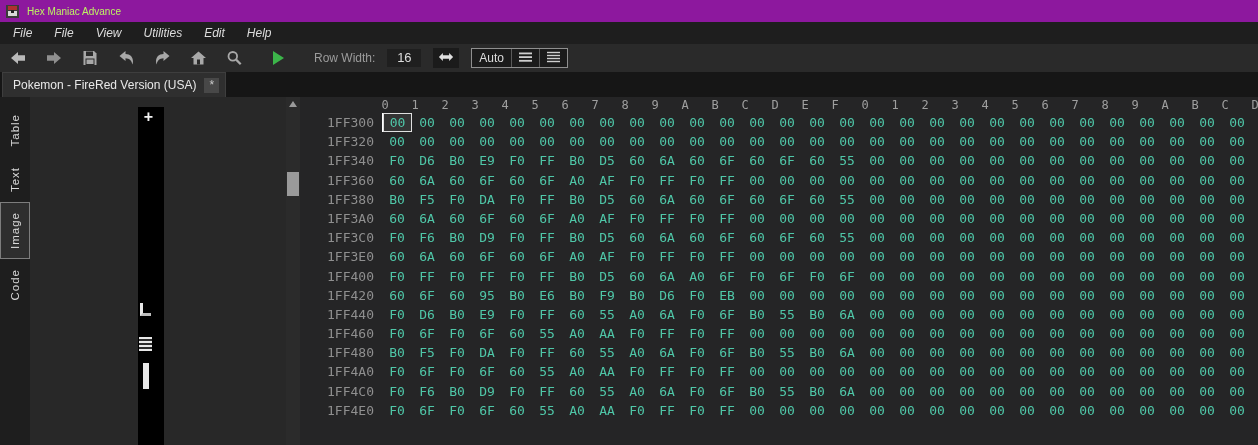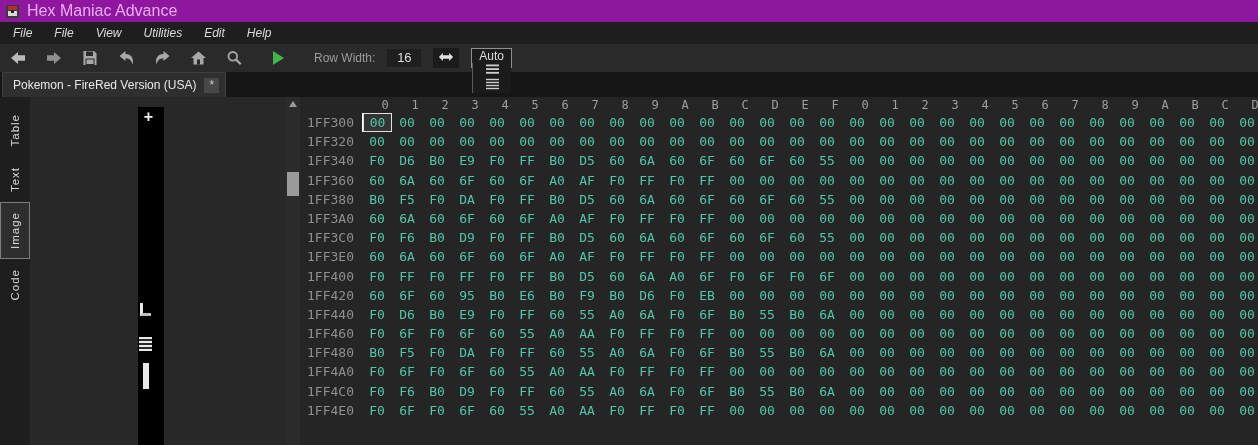--- a/index.html
+++ b/index.html
@@ -7,38 +7,38 @@
     --c-hex:#4fc7a8;
     --c-green:#3cb54a;
   }
   *{box-sizing:border-box;margin:0;padding:0;}
   html,body{width:1258px;height:445px;overflow:hidden;background:#262626;
     font-family:"Liberation Sans",sans-serif;-webkit-user-select:none;user-select:none;}
 
   
   .titlebar{height:22px;background:var(--c-titlebar);display:flex;align-items:center;
     padding-left:5px;gap:7px;}
-  .titlebar .title{font-size:16px;color:#f0abfc;}
+  .titlebar .title{font-size:10px;color:#bef264;}
   .app-icon{width:15px;height:15px;display:inline-block;}
 
   
   .menubar{height:22px;background:#1e1e1e;display:flex;align-items:center;padding-left:2px;}
   .menu-item{padding:0 11px;font-size:12px;color:#dcdcdc;line-height:22px;cursor:default;font-style:italic;}
 
   
   .toolbar{height:28px;background:#2a2a2a;display:flex;align-items:center;padding-left:4px;gap:8px;}
   .tool-btn{width:28px;height:24px;display:flex;align-items:center;justify-content:center;
     background:transparent;border:none;cursor:pointer;}
   .tool-btn svg{display:block;}
   .rw-label{font-size:12px;color:#9c9c9c;margin-left:14px;margin-right:4px;}
   .rw-input{width:34px;height:18px;background:#1f1f1f;color:#dddddd;font-size:13px;
     text-align:center;line-height:18px;}
   .stretch-btn{width:26px;height:20px;background:#1b1b1b;display:flex;align-items:center;
     justify-content:center;border:none;margin-left:4px;cursor:pointer;}
-  .segmented{display:flex;border:1px solid #8f8f8f;margin-left:4px;height:20px;flex-direction:column;}
+  .segmented{display:flex;border:1px solid #8f8f8f;margin-left:4px;height:20px;}
   .seg{background:#1b1b1b;border:none;color:#dddddd;font-size:12px;padding:0 7px;height:100%;
     display:flex;align-items:center;justify-content:center;cursor:pointer;}
   .seg + .seg{border-left:1px solid #5a5a5a;}
 
   
   .tabbar{height:25px;background:#161616;display:flex;align-items:stretch;}
   .tab{background:#2f2f2f;border:1px solid #3e3e3e;border-bottom:none;display:flex;
     align-items:center;gap:8px;padding:0 6px 0 10px;font-size:12px;color:#e8e8e8;
     margin-left:2px;cursor:pointer;}
   .tab-close{width:15px;height:15px;background:#484848;color:#c9c9c9;display:flex;
@@ -71,21 +71,21 @@
 
   .hex-panel{flex:1;background:#252526;position:relative;overflow:hidden;
     font-family:"DejaVu Sans Mono",monospace;}
   .anchor-row{height:26px;display:flex;align-items:center;padding-left:30px;gap:8px;}
   .anchor-label{font-family:"Liberation Sans",sans-serif;font-size:12px;color:#cfcfcf;white-space:nowrap;}
   .anchor-box{flex:1;height:20px;line-height:18px;background:#2e2e2e;border:1px solid #3c3c3c;
     color:#d8d8d8;font-size:12px;padding:0 6px;white-space:nowrap;overflow:hidden;cursor:text;}
   .hex-header{height:16px;line-height:16px;font-size:12px;color:#9f9f9f;white-space:nowrap;}
   .hdr-spacer{display:inline-block;width:70px;}
   .hcell{display:inline-block;width:30px;text-align:center;}
-  .hex-body{white-space:nowrap;}
+  .hex-body{white-space:nowrap;margin-left:20px;}
   .hex-row{height:19.2px;line-height:19.2px;font-size:13px;white-space:nowrap;}
   .addr{display:inline-block;width:62px;text-align:right;color:#8f8f8f;padding-right:8px;}
   .cell{display:inline-block;width:30px;text-align:center;color:var(--c-hex);cursor:text;}
   .cell.sel{box-shadow:inset 0 0 0 1px #e0e0e0;background:#343434;border-left:1px solid #ffffff;}
 </style>
 </head>
 <body>
 
 <div class="titlebar">
   <span class="app-icon">

